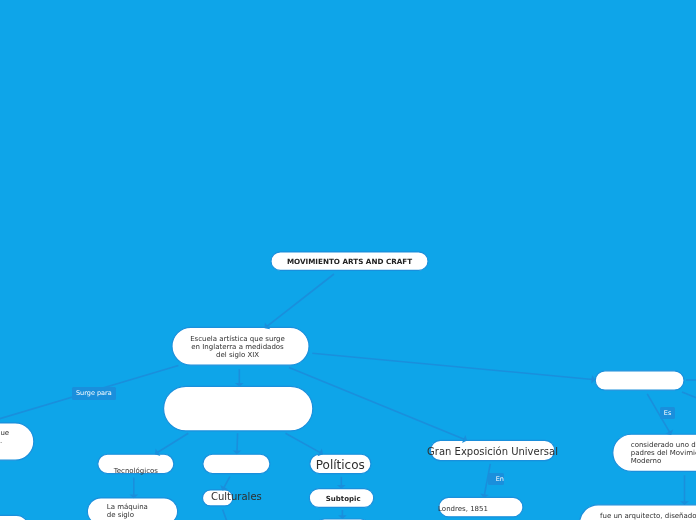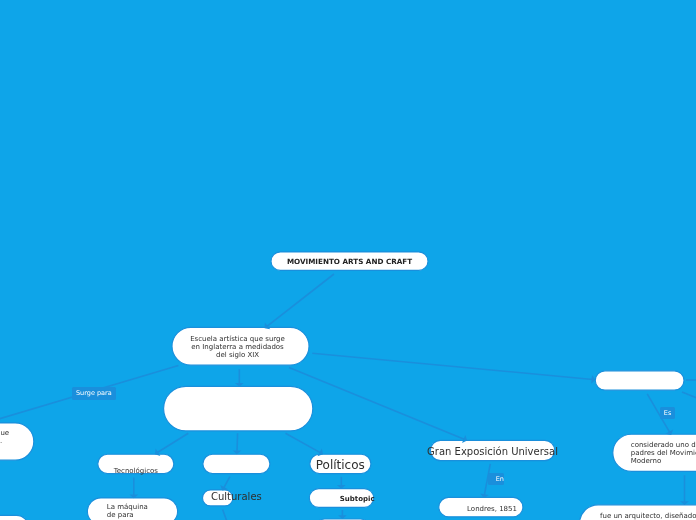--- a/index.html
+++ b/index.html
@@ -97,21 +97,21 @@
     <span>Tecnológicos</span>
   </div>
   <div class="node s1" id="n-culturales">
     <span>Culturales</span>
   </div>
   <div class="node s1" id="n-politicos">
     <span>Políticos</span>
   </div>
   <div class="node" id="n-maquina">
     <span>La máquina
-de para</span>
+de siglo</span>
   </div>
   <div class="node" id="n-empty">
     <span></span>
   </div>
   <div class="node bold s1" id="n-subtopic">
     <span>Subtopic</span>
   </div>
   <div class="node s1" id="n-gran">
     <span>Gran Exposición Universal</span>
   </div>
@@ -152,23 +152,23 @@
 <style>
 #n-root{left:271px;top:251.2px;width:157px;height:19.1px;border-radius:9.6px;font-size:7.2px;}
 #n-escuela{left:172px;top:328.2px;width:137px;height:37.8px;border-radius:18.9px;font-size:7px;padding-left:18.2px;}
 #n-cambios{left:163.6px;top:387.4px;width:149.2px;height:44.6px;border-radius:22.3px;font-size:7px;padding-left:23.8px;}
 #n-tecnologicos{left:97.7px;top:453.6px;width:76.3px;height:19.7px;border-radius:9.9px;font-size:7px;align-items:flex-end;}
 #n-culturales{left:202.8px;top:453.6px;width:67.2px;height:19.7px;border-radius:1px;font-size:10px;margin-top:32px;}
 #n-politicos{left:309.7px;top:453.6px;width:61.2px;height:19.7px;border-radius:9.9px;font-size:12px;}
 #n-maquina{left:87.4px;top:497.9px;width:90.2px;height:28px;border-radius:14px;font-size:7px;text-align:left;}
 #n-maquina span{position:absolute;left:19.4px;top:5.2px;}
 #n-empty{left:203px;top:490px;width:30px;height:16px;border-radius:8px;}
-#n-subtopic{left:325px;top:488.3px;width:64.4px;height:19.2px;border-radius:9.6px;font-size:7px;}
+#n-subtopic{left:311px;top:488.3px;width:64.4px;height:19.2px;border-radius:9.6px;font-size:7px;}
 #n-gran{left:430px;top:440px;width:125px;height:21px;border-radius:10.5px;font-size:10px;}
-#n-londres{left:450px;top:497.4px;width:84.1px;height:19.4px;border-radius:9.7px;font-size:7px;}
+#n-londres{left:421px;top:497.4px;width:84.1px;height:19.4px;border-radius:9.7px;font-size:7px;}
 #n-londres > span{top:2.2px;}
 #n-morris{left:595px;top:370.8px;width:89px;height:19.4px;border-radius:9.7px;font-size:7px;}
 #n-considerado{left:612.8px;top:433.9px;width:140px;height:37.6px;border-radius:18.8px;font-size:7px;justify-content:flex-start;padding-left:18px;text-align:left;}
 #n-arquitecto{left:579.5px;top:504.4px;width:160px;height:37.6px;border-radius:18.8px;font-size:7px;text-align:left;}
 #n-arquitecto span{position:absolute;left:20.5px;top:7.6px;}
 #n-left{left:-122.8px;top:422.7px;width:156px;height:37.3px;border-radius:18.65px;font-size:7px;text-align:left;overflow:visible;}
 #n-left span{position:absolute;left:18.65px;top:6.5px;}
 #n-bleft{left:-60px;top:514.9px;width:88.5px;height:24px;border-radius:12px;}
 #n-bsub{left:314.6px;top:518.6px;width:55.9px;height:20px;border-radius:10px;}
 #b-surge{left:62.5px;top:387.2px;width:44.7px;height:12.6px;font-size:6.5px;}

